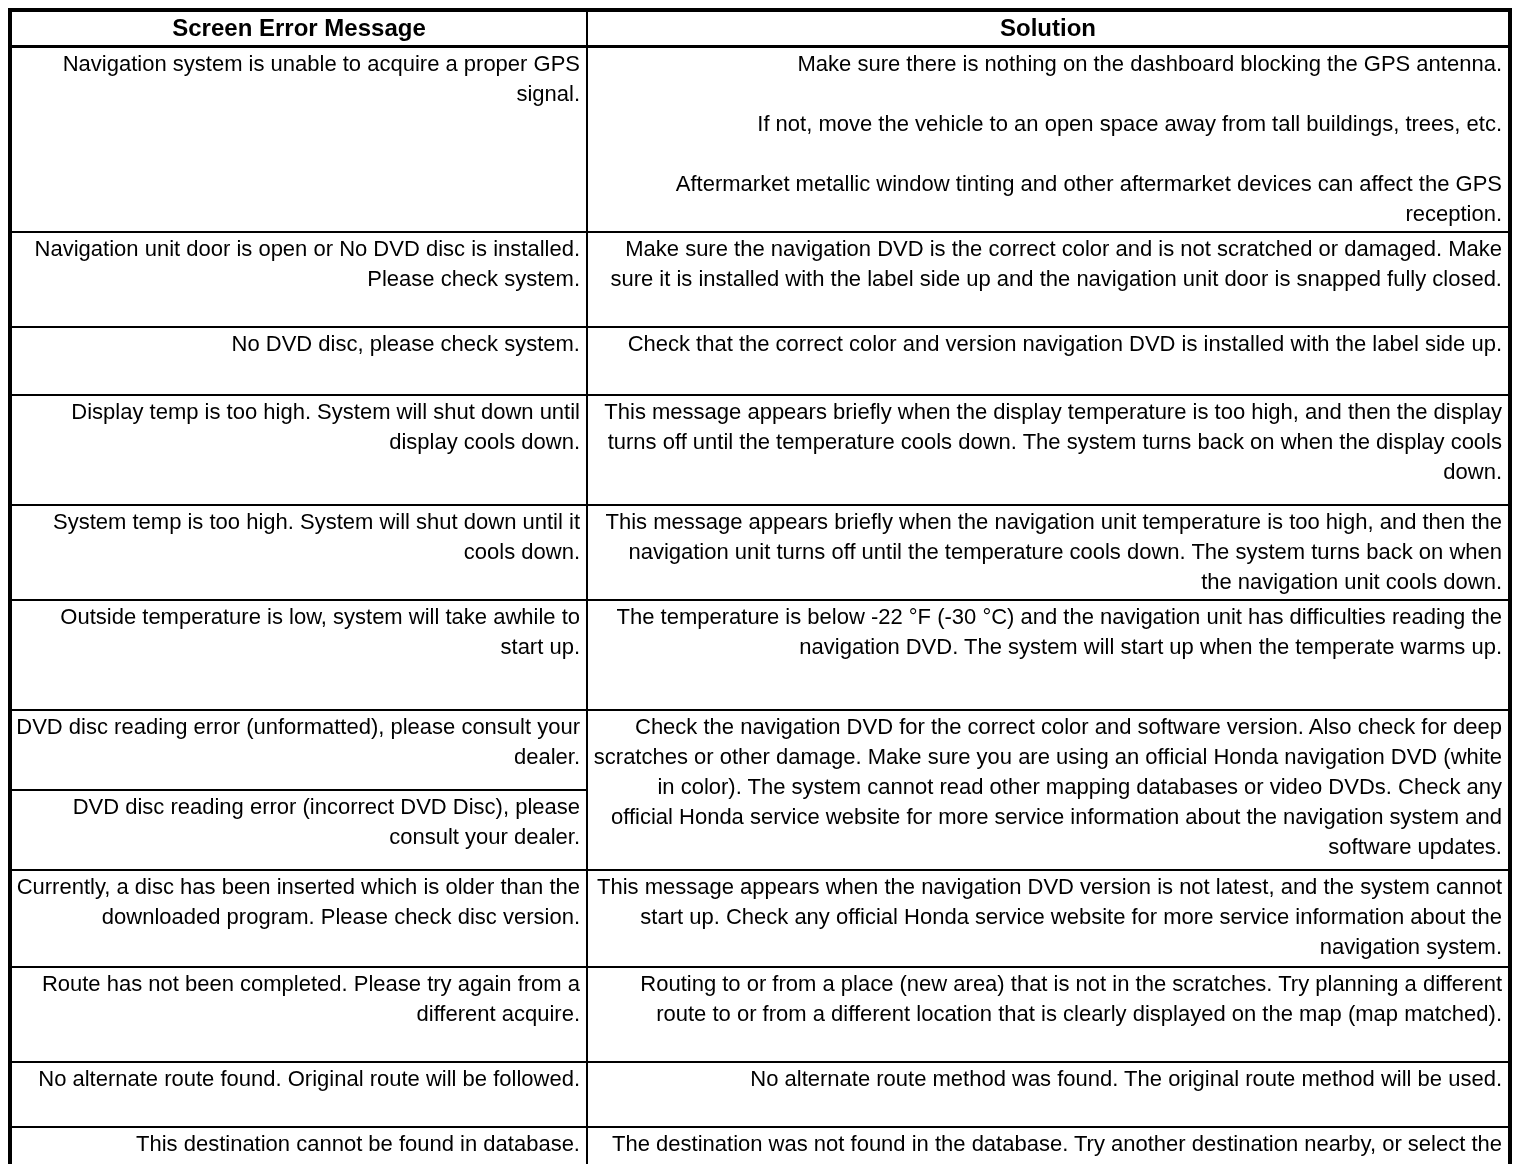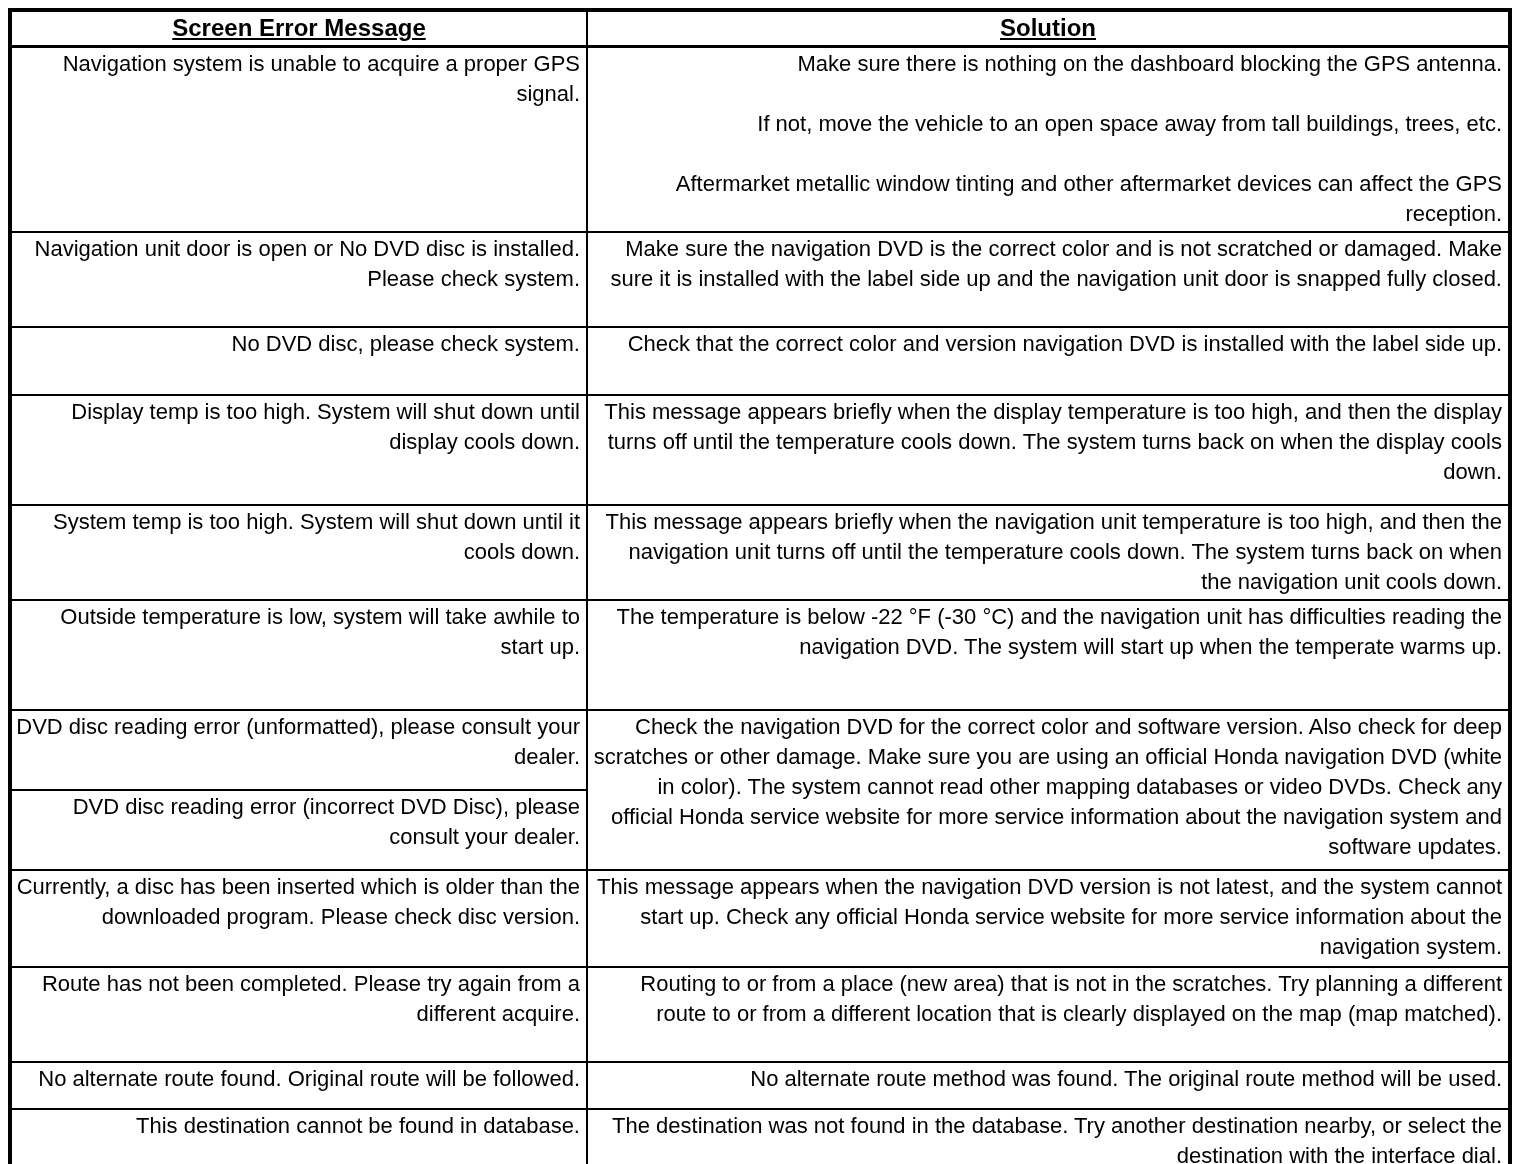--- a/index.html
+++ b/index.html
@@ -30,21 +30,20 @@
     box-sizing: border-box;
   }
   table.error-table th {
     font-size: 24px;
     font-weight: bold;
     text-align: center;
     vertical-align: middle;
     height: 36px;
     padding: 0 4px;
     border-bottom-width: 3px;
-    text-decoration: underline;
   }
   table.error-table td {
     font-size: 22px;
     line-height: 30px;
     padding: 1px 6px 2px 4px;
     letter-spacing: 0px;
     text-align: right;
   }
   td.solution-cell {
     white-space: pre-line;
@@ -102,21 +101,21 @@
         <td>DVD disc reading error (incorrect DVD Disc), please consult your dealer.</td>
       </tr>
       <tr style="height:97px">
         <td>Currently, a disc has been inserted which is older than the downloaded program. Please check disc version.</td>
         <td class="solution-cell">This message appears when the navigation DVD version is not latest, and the system cannot start up. Check any official Honda service website for more service information about the navigation system.</td>
       </tr>
       <tr style="height:95px">
         <td>Route has not been completed. Please try again from a different acquire.</td>
         <td class="solution-cell">Routing to or from a place (new area) that is not in the scratches. Try planning a different route to or from a different location that is clearly displayed on the map (map matched).</td>
       </tr>
-      <tr style="height:47px">
+      <tr style="height:65px">
         <td>No alternate route found. Original route will be followed.</td>
         <td class="solution-cell">No alternate route method was found. The original route method will be used.</td>
       </tr>
       <tr style="height:59px">
         <td>This destination cannot be found in database.</td>
         <td class="solution-cell">The destination was not found in the database. Try another destination nearby, or select the destination with the interface dial.</td>
       </tr>
     </tbody>
   </table>
 </div>

